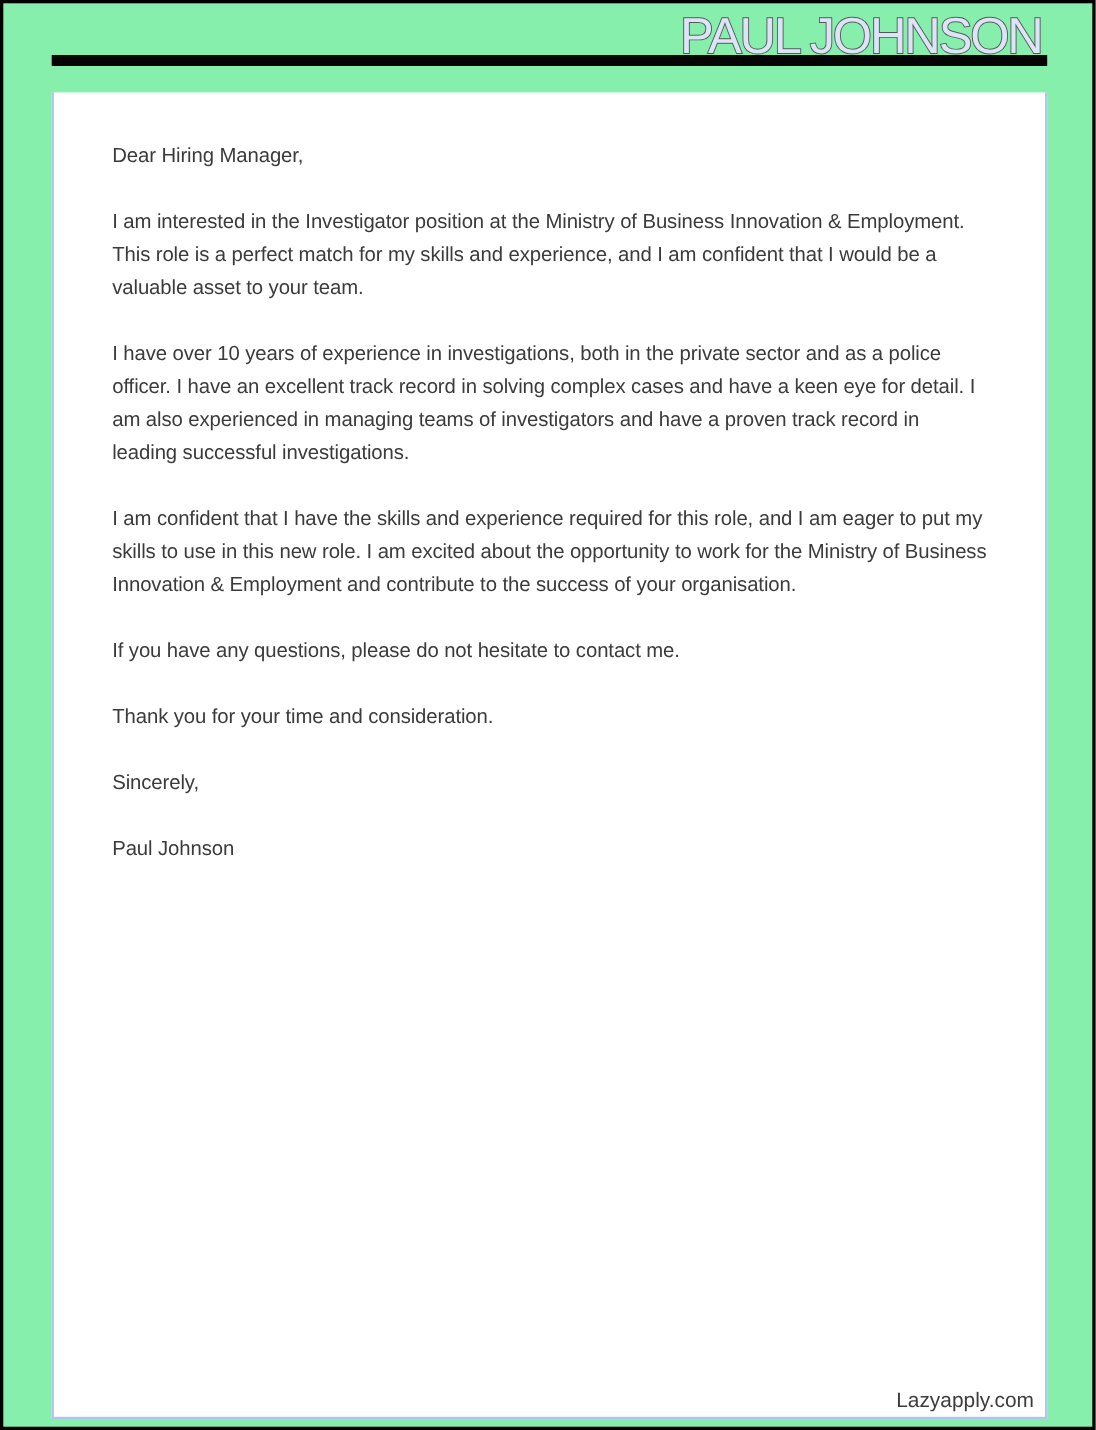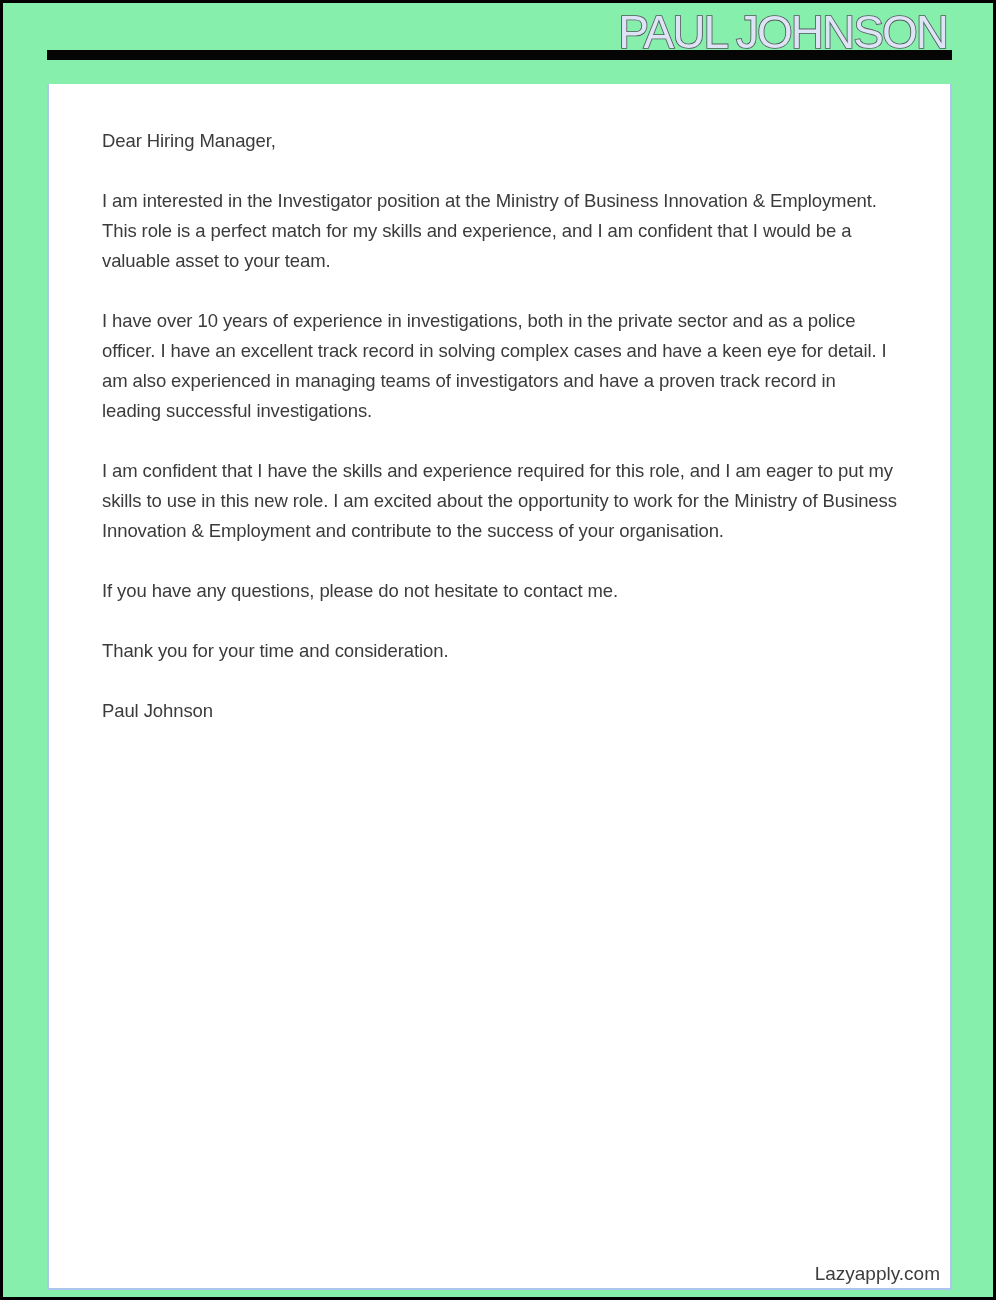--- a/index.html
+++ b/index.html
@@ -85,18 +85,19 @@
 
   <div class="header-rule"></div>
 
   <div class="page">
     <p>Dear Hiring Manager,</p>
     <p>I am interested in the Investigator position at the Ministry of Business Innovation &amp; Employment. This role is a perfect match for my skills and experience, and I am confident that I would be a valuable asset to your team.</p>
     <p>I have over 10 years of experience in investigations, both in the private sector and as a police officer. I have an excellent track record in solving complex cases and have a keen eye for detail. I am also experienced in managing teams of investigators and have a proven track record in leading successful investigations.</p>
     <p>I am confident that I have the skills and experience required for this role, and I am eager to put my skills to use in this new role. I am excited about the opportunity to work for the Ministry of Business Innovation &amp; Employment and contribute to the success of your organisation.</p>
     <p>If you have any questions, please do not hesitate to contact me.</p>
     <p>Thank you for your time and consideration.</p>
+    <p>Sincerely,</p>
     <p class="signature">Paul Johnson</p>
 
     <div class="watermark">Lazyapply.com</div>
   </div>
 
 </div>
 
 </body></html>

